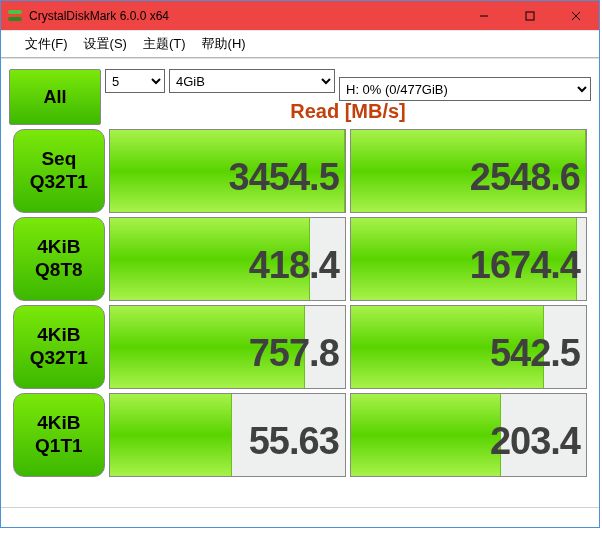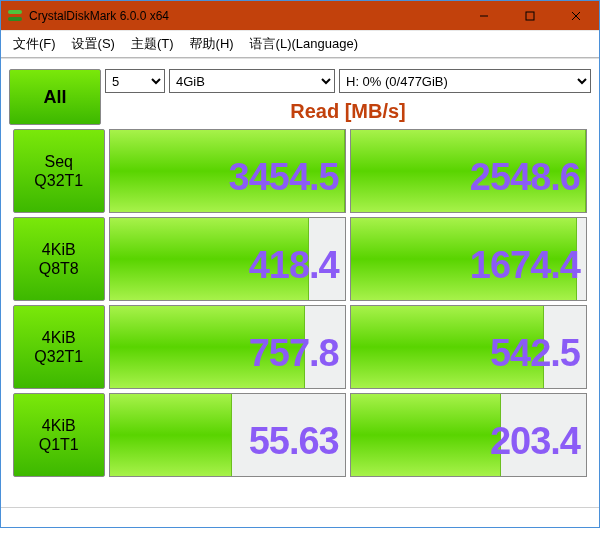--- a/index.html
+++ b/index.html
@@ -10,21 +10,21 @@
     background: #fff;
     width: 602px;
   }
   .window {
     width: 600px;
     border: 1px solid #4a90d9;
     background: #fff;
   }
   .titlebar {
     height: 30px;
-    background: #c2410c;
+    background: #ef4444;
     display: flex;
     align-items: center;
     padding: 0 0 0 6px;
     border-bottom: 1px solid #e8e8e8;
   }
   .title-icon {
     width: 16px; height: 16px;
     margin-right: 6px;
     display: inline-flex; align-items: center; justify-content: center;
   }
@@ -36,21 +36,21 @@
   .win-controls { display: flex; }
   .win-btn {
     width: 46px; height: 30px;
     display: flex; align-items: center; justify-content: center;
     font-size: 10px; color: #000;
   }
   .menubar {
     height: 26px;
     display: flex;
     align-items: center;
-    padding: 0 6px;
+    padding: 0 18px;
     font-size: 13px;
     gap: 4px;
     color: #000;
   }
   .menubar span { padding: 2px 6px; }
   .hr {
     height: 2px;
     background: linear-gradient(#d0d0d0, #f0f0f0);
     border-top: 1px solid #b8b8b8;
   }
@@ -88,21 +88,21 @@
   }
   select {
     font-size: 13px;
     height: 24px;
     border: 1px solid #666;
     background: #fff;
     padding: 0 2px;
   }
   .sel-runs { width: 60px; }
   .sel-size { width: 166px; }
-  .sel-drive { flex: 1; }
+  .sel-drive { flex: 1; margin-top: 8px; }
   .headers-row {
     display: flex;
     height: 28px;
     align-items: center;
   }
   .hcell {
     flex: 1;
     text-align: center;
     font-size: 20px;
     font-weight: bold;
@@ -113,24 +113,24 @@
     border-collapse: separate;
     border-spacing: 4px;
   }
   .rowbtn {
     width: 92px;
     height: 84px;
     background: linear-gradient(#7ae80a, #3db800);
     border: 1px solid #888;
     color: #000;
     text-align: center;
-    font-weight: normal;
-    font-size: 16px;
+    font-weight: bold;
+    font-size: 19px;
     line-height: 1.2;
-    border-radius: 2px;
+    border-radius: 11px;
     vertical-align: middle;
   }
   .valcell {
     height: 84px;
     position: relative;
     border: 1px solid #888;
     background: #eef0f0;
     vertical-align: middle;
     overflow: hidden;
     width: 240px;
@@ -142,21 +142,21 @@
     border-right: 1px solid #6bbf1f;
   }
   .valcell .num {
     position: absolute;
     left: 0; right: 6px; top: 0; bottom: 0;
     display: flex;
     align-items: center;
     justify-content: flex-end;
     font-size: 38px;
     font-weight: bold;
-    color: #8b5cf6;
+    color: #404040;
     letter-spacing: -1px;
     margin-top: 12px;
   }
   .statusbar {
     height: 20px;
     border-top: 1px solid #d0d0d0;
   }
 </style>
 </head>
 <body>
@@ -189,21 +189,20 @@
           </svg>
       </div>
     </div>
   </div>
 
   <div class="menubar">
     <span>文件(F)</span>
     <span>设置(S)</span>
     <span>主题(T)</span>
     <span>帮助(H)</span>
-    <span>语言(L)(Language)</span>
   </div>
 
   <div class="hr"></div>
 
   <div class="content">
 
     <div class="toprow">
       <div class="all-btn">
         <span>All</span>
       </div>

